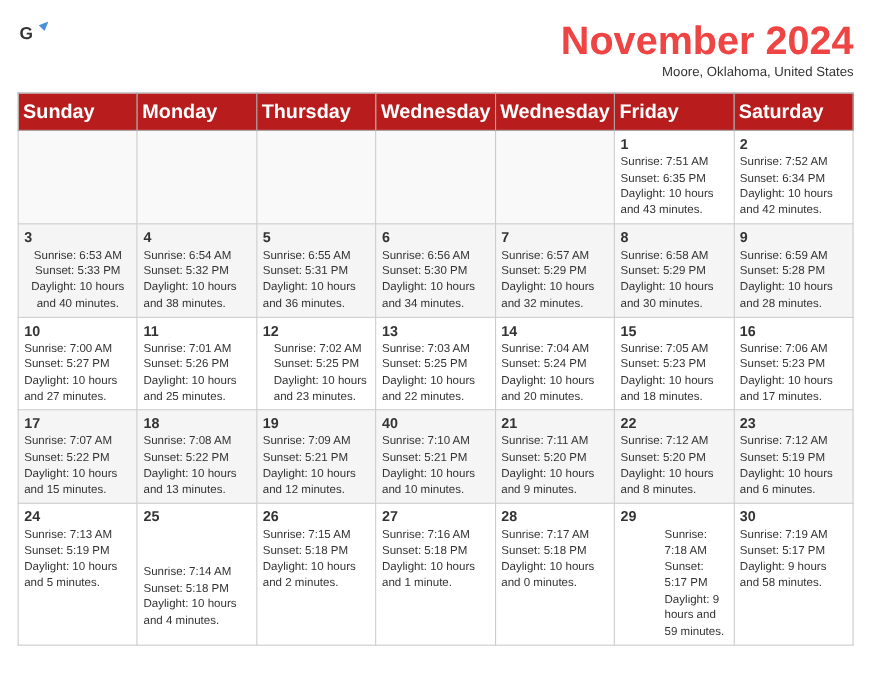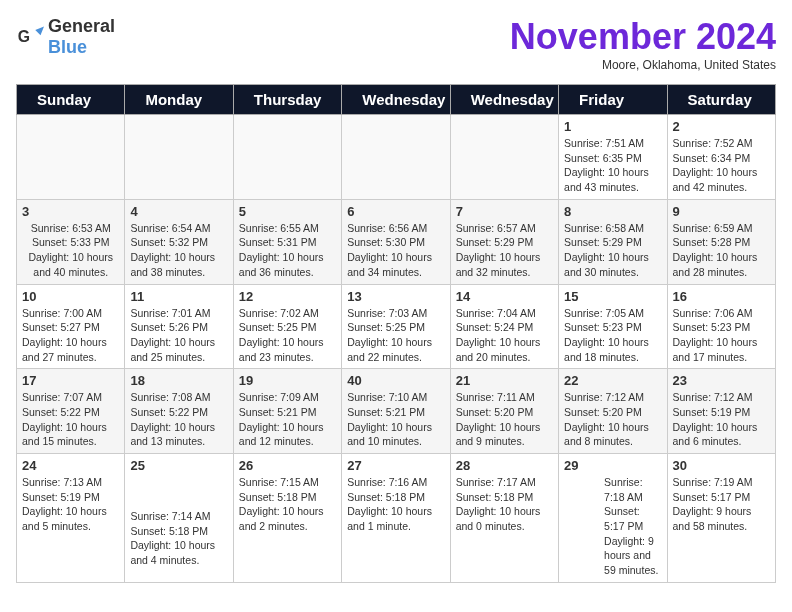--- a/index.html
+++ b/index.html
@@ -34,37 +34,37 @@
     .logo-icon {
       width: 28px;
       height: 28px;
     }
     .title-area {
       text-align: right;
     }
     .month-title {
       font-size: 36px;
       font-weight: bold;
-      color: #6d28d9;
+      color: #ef4444;
     }
     .location-title {
       font-size: 12px;
       color: #333;
     }
     table {
       width: 100%;
       border-collapse: collapse;
       table-layout: fixed;
     }
     thead tr th {
-      background: #0f172a;
+      background: #b91c1c;
       color: #fff;
-      font-size: 15px;
-      font-weight: bold;
-      padding: 6px 20px;
+      font-size: 18px;
+      font-weight: bold;
+      padding: 6px 4px;
       text-align: left;
       border: 1px solid #aaa;
     }
     tbody tr td {
       vertical-align: top;
       border: 1px solid #ccc;
       padding: 4px 5px;
       min-height: 80px;
       height: 80px;
       background: #fff;
@@ -91,24 +91,20 @@
   </style>
 </head>
 <body>
 
 <div class="header-area">
   <div class="logo">
     <svg class="logo-icon" viewBox="0 0 32 32">
       <text x="2" y="22" font-size="18" font-weight="bold" fill="#333">G</text>
       <polygon points="22,8 32,4 28,14" fill="#4a90d9"></polygon>
     </svg>
-    <div>
-      <span class="logo-text-general">General</span><br>
-      <span class="logo-text-blue">Blue</span>
-    </div>
   </div>
   <div class="title-area">
     <div class="month-title">November 2024</div>
     <div class="location-title">Moore, Oklahoma, United States</div>
   </div>
 </div>
 
 <table>
   <thead>
     <tr id="thead-row">
@@ -193,21 +189,21 @@
 Daylight: 10 hours and 27 minutes.</div>
         </td>
         <td>
           <span class="day-number">11</span>
           <div class="day-info" style="white-space: pre-line;">Sunrise: 7:01 AM
 Sunset: 5:26 PM
 Daylight: 10 hours and 25 minutes.</div>
         </td>
         <td>
           <span class="day-number">12</span>
-          <div class="day-info" style="white-space: pre-line;">Sunrise: 7:02 AM
+          <div class="day-info" style="white-space: pre-line; margin-left: 10px;">Sunrise: 7:02 AM
 Sunset: 5:25 PM
 Daylight: 10 hours and 23 minutes.</div>
         </td>
         <td>
           <span class="day-number">13</span>
           <div class="day-info" style="white-space: pre-line;">Sunrise: 7:03 AM
 Sunset: 5:25 PM
 Daylight: 10 hours and 22 minutes.</div>
         </td>
         <td>

